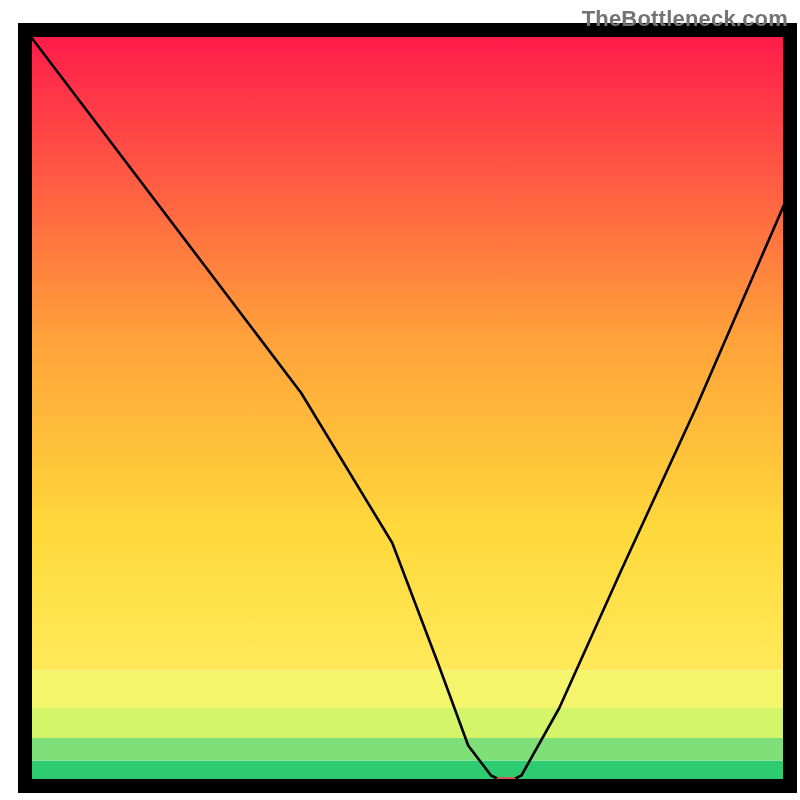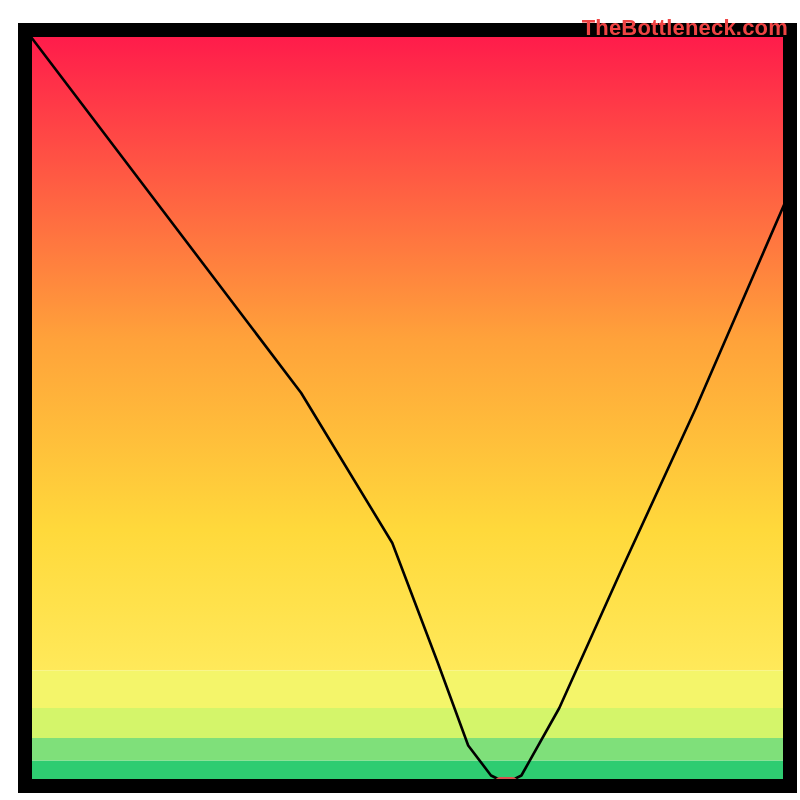--- a/index.html
+++ b/index.html
@@ -14,23 +14,22 @@
     position: relative;
     width: 800px;
     height: 800px;
   }
   .watermark {
     position: absolute;
     top: 6px;
     right: 12px;
     font-size: 22px;
     font-weight: 600;
-    color: #ef4444;
+    color: #737373;
     letter-spacing: 0.2px;
-    margin-top: 9px;
   }
   svg {
     display: block;
   }
 </style>
 </head>
 <body>
 
 <div class="container">
   <div class="watermark">TheBottleneck.com</div>

